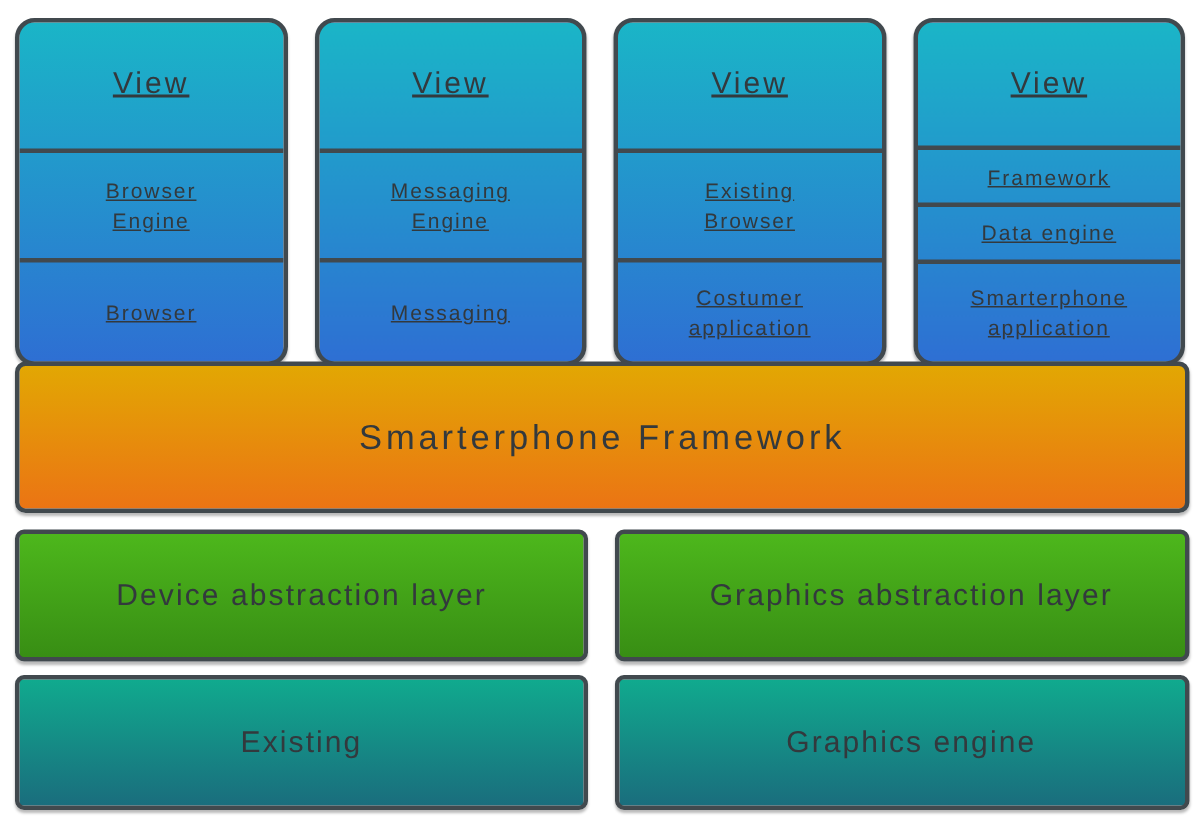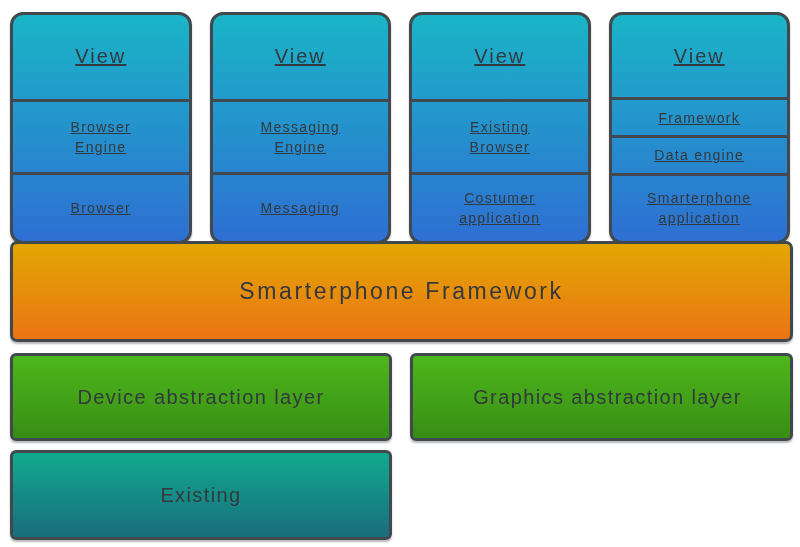--- a/index.html
+++ b/index.html
@@ -173,14 +173,17 @@
   <div class="box layer abstraction col-left">
     <div class="label">Device abstraction layer</div>
   </div>
   <div class="box layer abstraction col-right">
     <div class="label">Graphics abstraction layer</div>
   </div>
 
   <div class="box layer base col-left">
     <div class="label">Existing</div>
   </div>
+  <div class="box layer base col-right">
+    <div class="label">Graphics engine</div>
+  </div>
 
 </div>
 
 </body></html>

